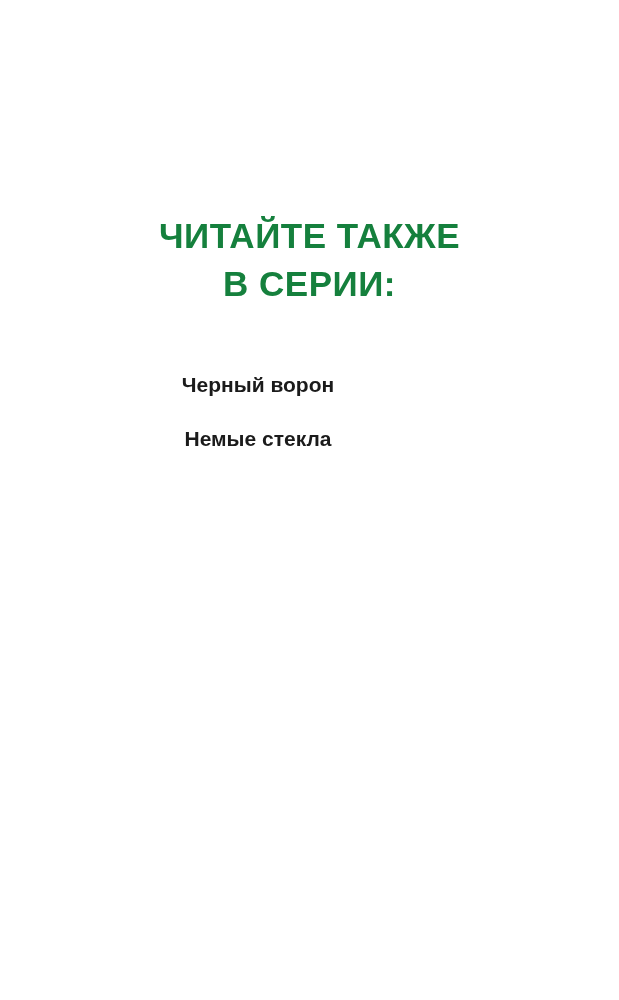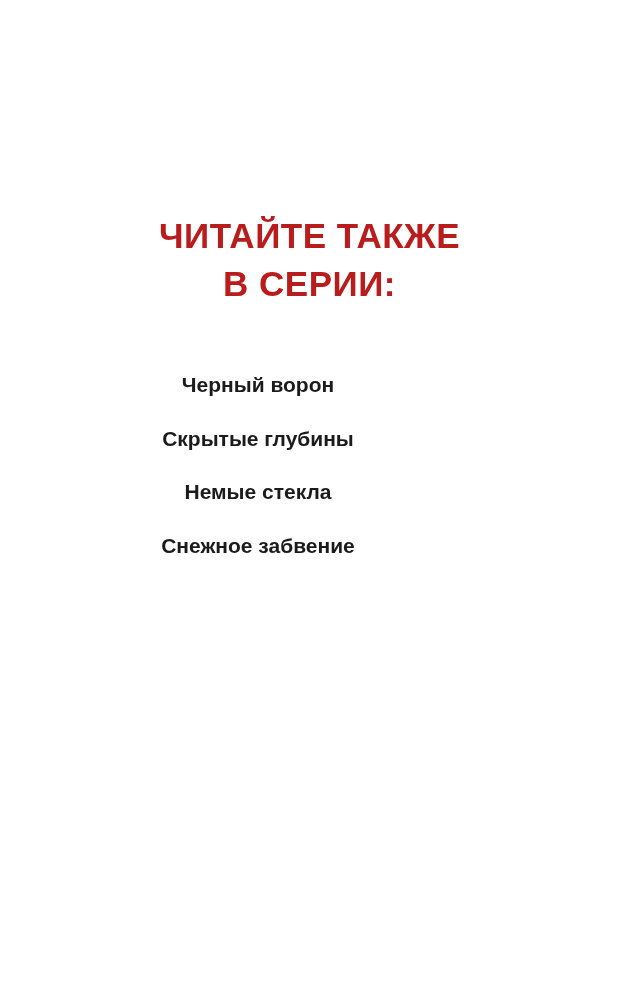--- a/index.html
+++ b/index.html
@@ -22,21 +22,21 @@
   }
   .heading-block {
     position: absolute;
     top: 212px;
     left: 0;
     width: 619px;
     text-align: center;
   }
   .heading-line {
     display: block;
-    color: #b91c1c;
+    color: #15803d;
     font-family: "Liberation Sans", sans-serif;
     font-weight: bold;
     font-size: 35px;
     letter-spacing: 0.5px;
     line-height: 48px;
     white-space: nowrap;
   }
   .titles-block {
     position: absolute;
     top: 358px;
@@ -59,18 +59,16 @@
 
 <div class="page">
 
   <div class="heading-block">
     <span class="heading-line">ЧИТАЙТЕ ТАКЖЕ</span>
     <span class="heading-line">В СЕРИИ:</span>
   </div>
 
   <div class="titles-block">
     <span class="title-item">Черный ворон</span>
-    <span class="title-item">Скрытые глубины</span>
     <span class="title-item">Немые стекла</span>
-    <span class="title-item">Снежное забвение</span>
   </div>
 
 </div>
 
 </body></html>

